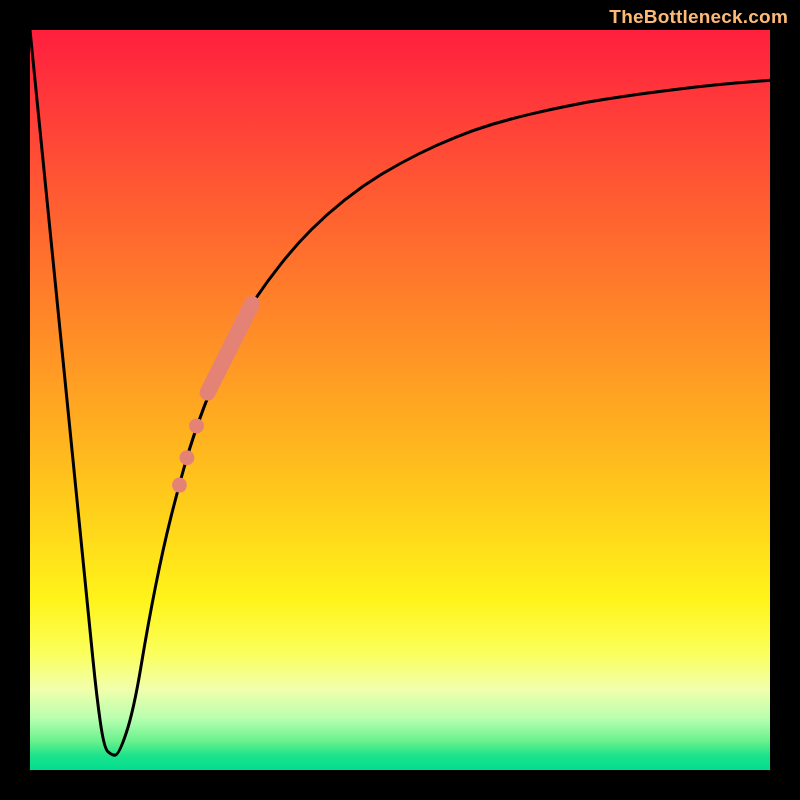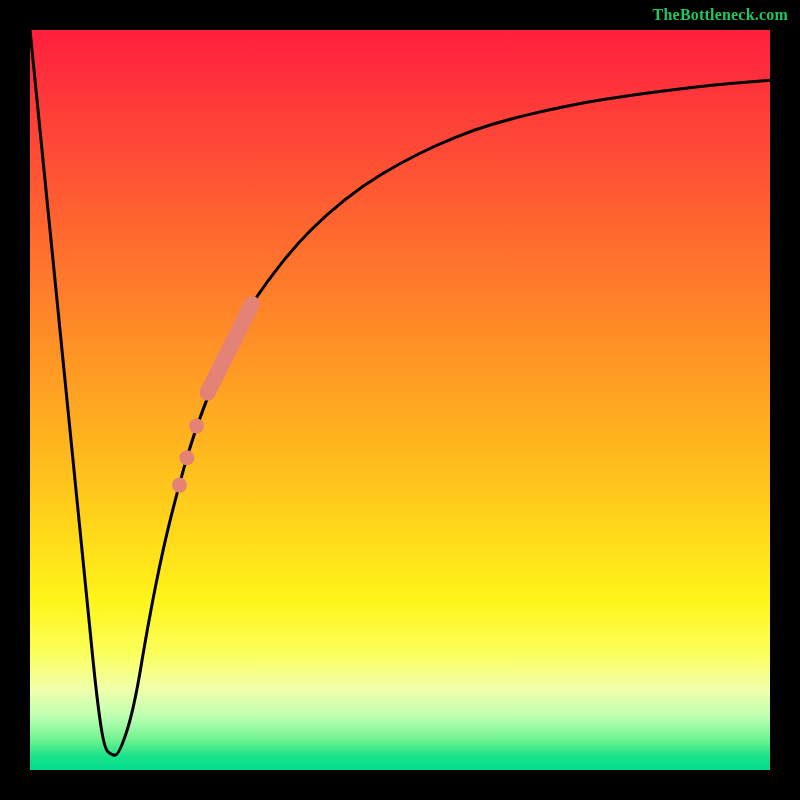--- a/index.html
+++ b/index.html
@@ -43,26 +43,25 @@
       #b8ffb0 93%,
       #6cf28e 96%,
       #1ee38a 98%,
       #00dd90 100%
     );
   }
   .watermark {
     position: absolute;
     top: 6px;
     right: 12px;
-    color: #22c55e;
-    font-size: 16px;
+    color: #fdba74;
+    font-size: 19px;
     font-weight: 600;
     letter-spacing: 0.2px;
     user-select: none;
-    font-family: Liberation Serif, serif;
   }
   svg.curve {
     position: absolute;
     inset: 0;
     width: 100%;
     height: 100%;
   }
 </style>
 </head>
 <body>

